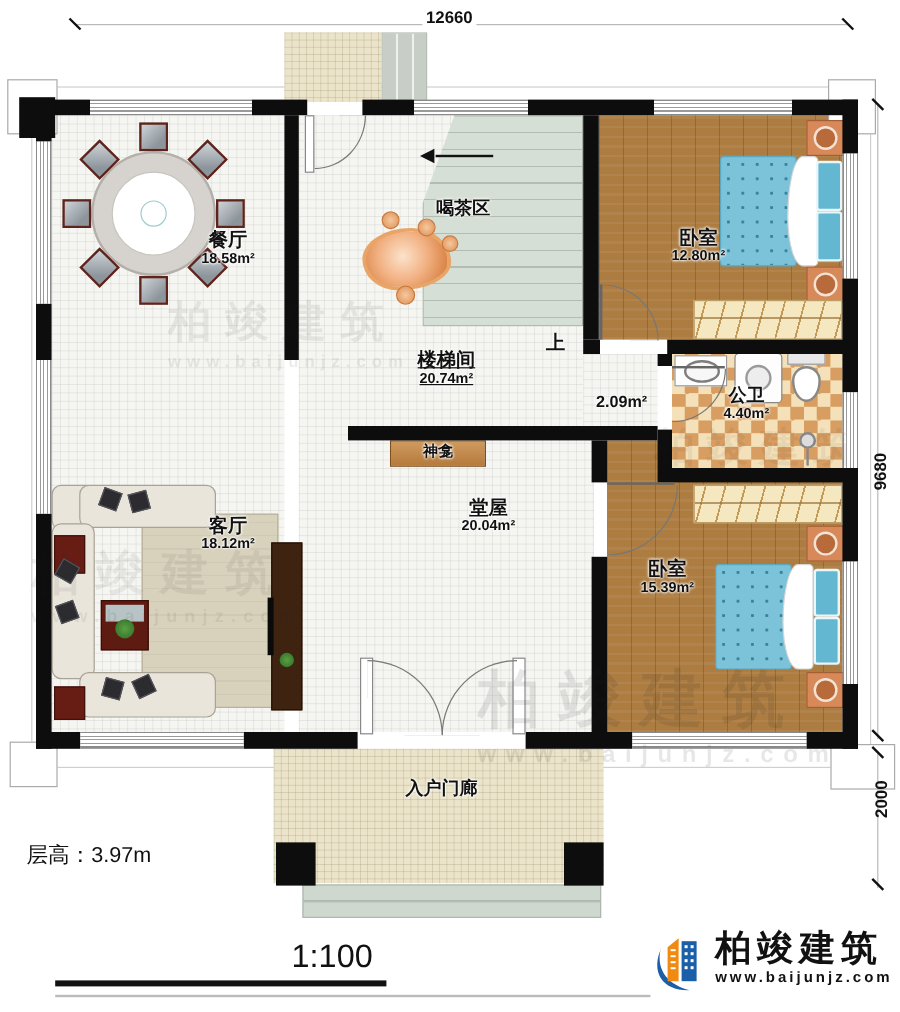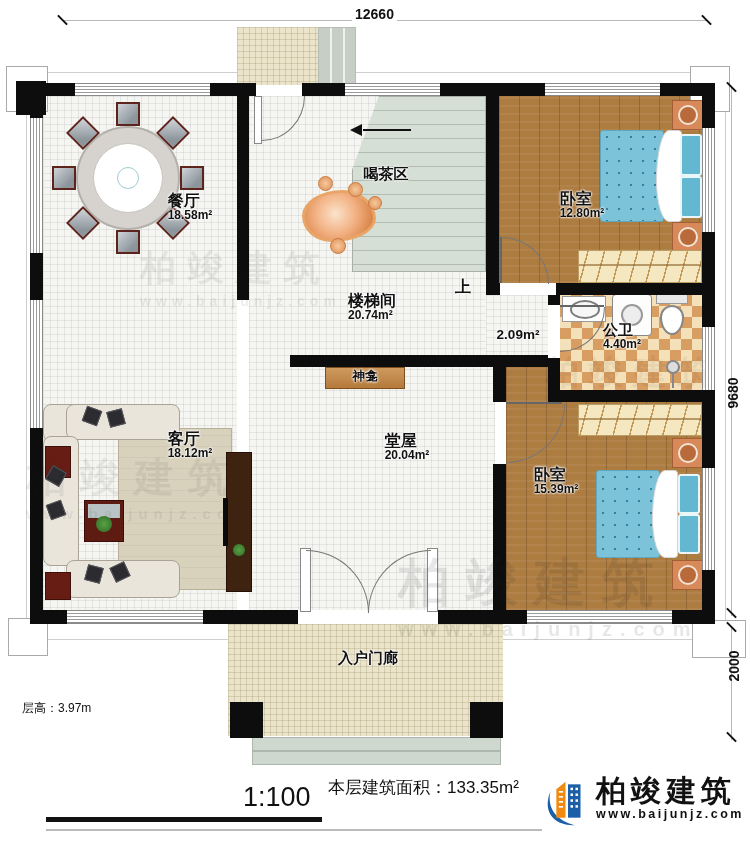--- a/index.html
+++ b/index.html
@@ -15,21 +15,21 @@
     background-image:linear-gradient(rgba(120,120,120,.13) 1px,transparent 1px),linear-gradient(90deg,rgba(120,120,120,.13) 1px,transparent 1px);
     background-size:7px 7px;}
   .wood{position:absolute;background-color:#ad7c41;z-index:1;
     background-image:repeating-linear-gradient(90deg,rgba(70,40,10,.25) 0 1px,transparent 1px 20px),repeating-linear-gradient(0deg,rgba(255,255,255,.06) 0 2px,transparent 2px 8px);}
   .checker{position:absolute;z-index:1;background-color:#f4e1b9;
     background-image:repeating-conic-gradient(#d89d61 0% 25%,#f4e1b9 0% 50%);
     background-size:22px 22px;}
   .porchfloor{position:absolute;background-color:#ebe4ca;z-index:1;
     background-image:linear-gradient(rgba(150,140,100,.28) 1px,transparent 1px),linear-gradient(90deg,rgba(150,140,100,.28) 1px,transparent 1px);
     background-size:6px 6px;}
-  .rlabel{position:absolute;transform:translateX(-50%);text-align:left;z-index:40;line-height:1.08;white-space:nowrap;
+  .rlabel{position:absolute;transform:translateX(-50%);text-align:center;z-index:40;line-height:1.08;white-space:nowrap;
     text-shadow:0 0 2px #fff,0 0 2px #fff,0 0 3px #fff;}
   .rname{font-weight:bold;font-size:16px;}
   .rarea{font-weight:bold;font-size:12px;}
   .dimtxt{position:absolute;font-weight:bold;font-size:14px;z-index:41;background:#fff;padding:0 3px;text-align:center;}
   .dimline{position:absolute;background:#b8b8b8;z-index:5;}
   .tick{position:absolute;width:13px;height:2px;background:#111;transform:rotate(45deg);z-index:6;}
   .arc{position:absolute;border:0 solid #777;z-index:33;}
   .leaf{position:absolute;background:#666;z-index:33;}
   .doorrect{position:absolute;background:#fff;border:1px solid #888;box-sizing:border-box;z-index:33;}
   .cornerbox{position:absolute;background:#fff;border:1px solid #aaa;z-index:2;}
@@ -218,21 +218,21 @@
   <div class="pillowBlue" style="left:678px;top:474px;width:18px;height:36px;"></div>
   <div class="pillowBlue" style="left:678px;top:514px;width:18px;height:36px;"></div>
 
   <div class="rlabel" style="left:190px;top:192px;">
     <div class="rname">餐厅</div>
     <div class="rarea">18.58m²</div>
   </div>
   <div class="rlabel" style="left:386px;top:166px;">
     <div class="rname" style="font-size:15px;">喝茶区</div>
   </div>
-  <div class="rlabel" style="left:372px;top:292px;">
+  <div class="rlabel" style="left:372px;top:292px;text-decoration:underline;">
     <div class="rname">楼梯间</div>
     <div class="rarea">20.74m²</div>
   </div>
   <div class="rlabel" style="left:463px;top:278px;">
     <div class="rname">上</div>
   </div>
   <div class="rlabel" style="left:582px;top:190px;">
     <div class="rname">卧室</div>
     <div class="rarea">12.80m²</div>
   </div>
@@ -240,21 +240,21 @@
     <div class="rname" style="font-size:15px;">公卫</div>
     <div class="rarea">4.40m²</div>
   </div>
   <div class="rlabel" style="left:518px;top:328px;">
     <div class="rarea" style="font-size:13.5px;">2.09m²</div>
   </div>
   <div class="rlabel" style="left:190px;top:430px;">
     <div class="rname">客厅</div>
     <div class="rarea">18.12m²</div>
   </div>
-  <div class="rlabel" style="left:407px;top:432px;">
+  <div class="rlabel" style="left:407px;top:415px;">
     <div class="rname">堂屋</div>
     <div class="rarea">20.04m²</div>
   </div>
   <div class="rlabel" style="left:556px;top:466px;">
     <div class="rname">卧室</div>
     <div class="rarea">15.39m²</div>
   </div>
   <div class="rlabel" style="left:368px;top:650px;">
     <div class="rname" style="font-size:15px;">入户门廊</div>
   </div>
@@ -284,29 +284,26 @@
     <span class="wm-url" style="font-size:15px;letter-spacing:6px;">www.baijunjz.com</span>
   </div>
   <div class="wm" style="left:545px;top:350px;opacity:.06;width:160px;">
     <span class="wm-big" style="font-size:34px;letter-spacing:10px;">柏竣建筑</span>
   </div>
   <div class="wm" style="left:398px;top:548px;opacity:.1;">
     <span class="wm-big" style="font-size:52px;letter-spacing:16px;">柏竣建筑</span>
     <span class="wm-url" style="font-size:20px;letter-spacing:8px;">www.baijunjz.com</span>
   </div>
 
-  <div class="abs" style="left:22px;top:700px;font-size:12px;z-index:40;">
+  <div class="abs" style="left:22px;top:700px;font-size:18px;z-index:40;">
     <span>层高：</span><span>3.97m</span>
   </div>
   <div class="abs" style="left:46px;top:817px;width:276px;height:5px;background:#111;z-index:40;"></div>
   <div class="abs" style="left:46px;top:829px;width:496px;height:2px;background:#bbb;z-index:40;"></div>
   <div class="abs" style="left:243px;top:782px;font-size:27px;z-index:40;">1:100</div>
-  <div class="abs" style="left:328px;top:776px;font-size:17px;z-index:40;">
-    <span>本层建筑面积：</span><span>133.35m²</span>
-  </div>
 
   <div class="abs" style="left:538px;top:774px;z-index:40;display:flex;align-items:flex-start;">
     <span style="display:inline-block;width:50px;height:54px;">
       <svg width="50" height="54" viewBox="0 0 60 64">
         <path d="M16 18 C4 44 18 62 44 61 C24 56 10 42 15 20 Z" fill="#1a5fa8"></path>
         <path d="M22 18 L33 9 L33 52 L22 52 Z" fill="#f18a10"></path>
         <rect x="36" y="12" width="15" height="40" fill="#1a5fa8"></rect>
         <g fill="#ffffff">
           <rect x="39" y="16" width="3" height="3"></rect>
             <rect x="45" y="16" width="3" height="3"></rect>

